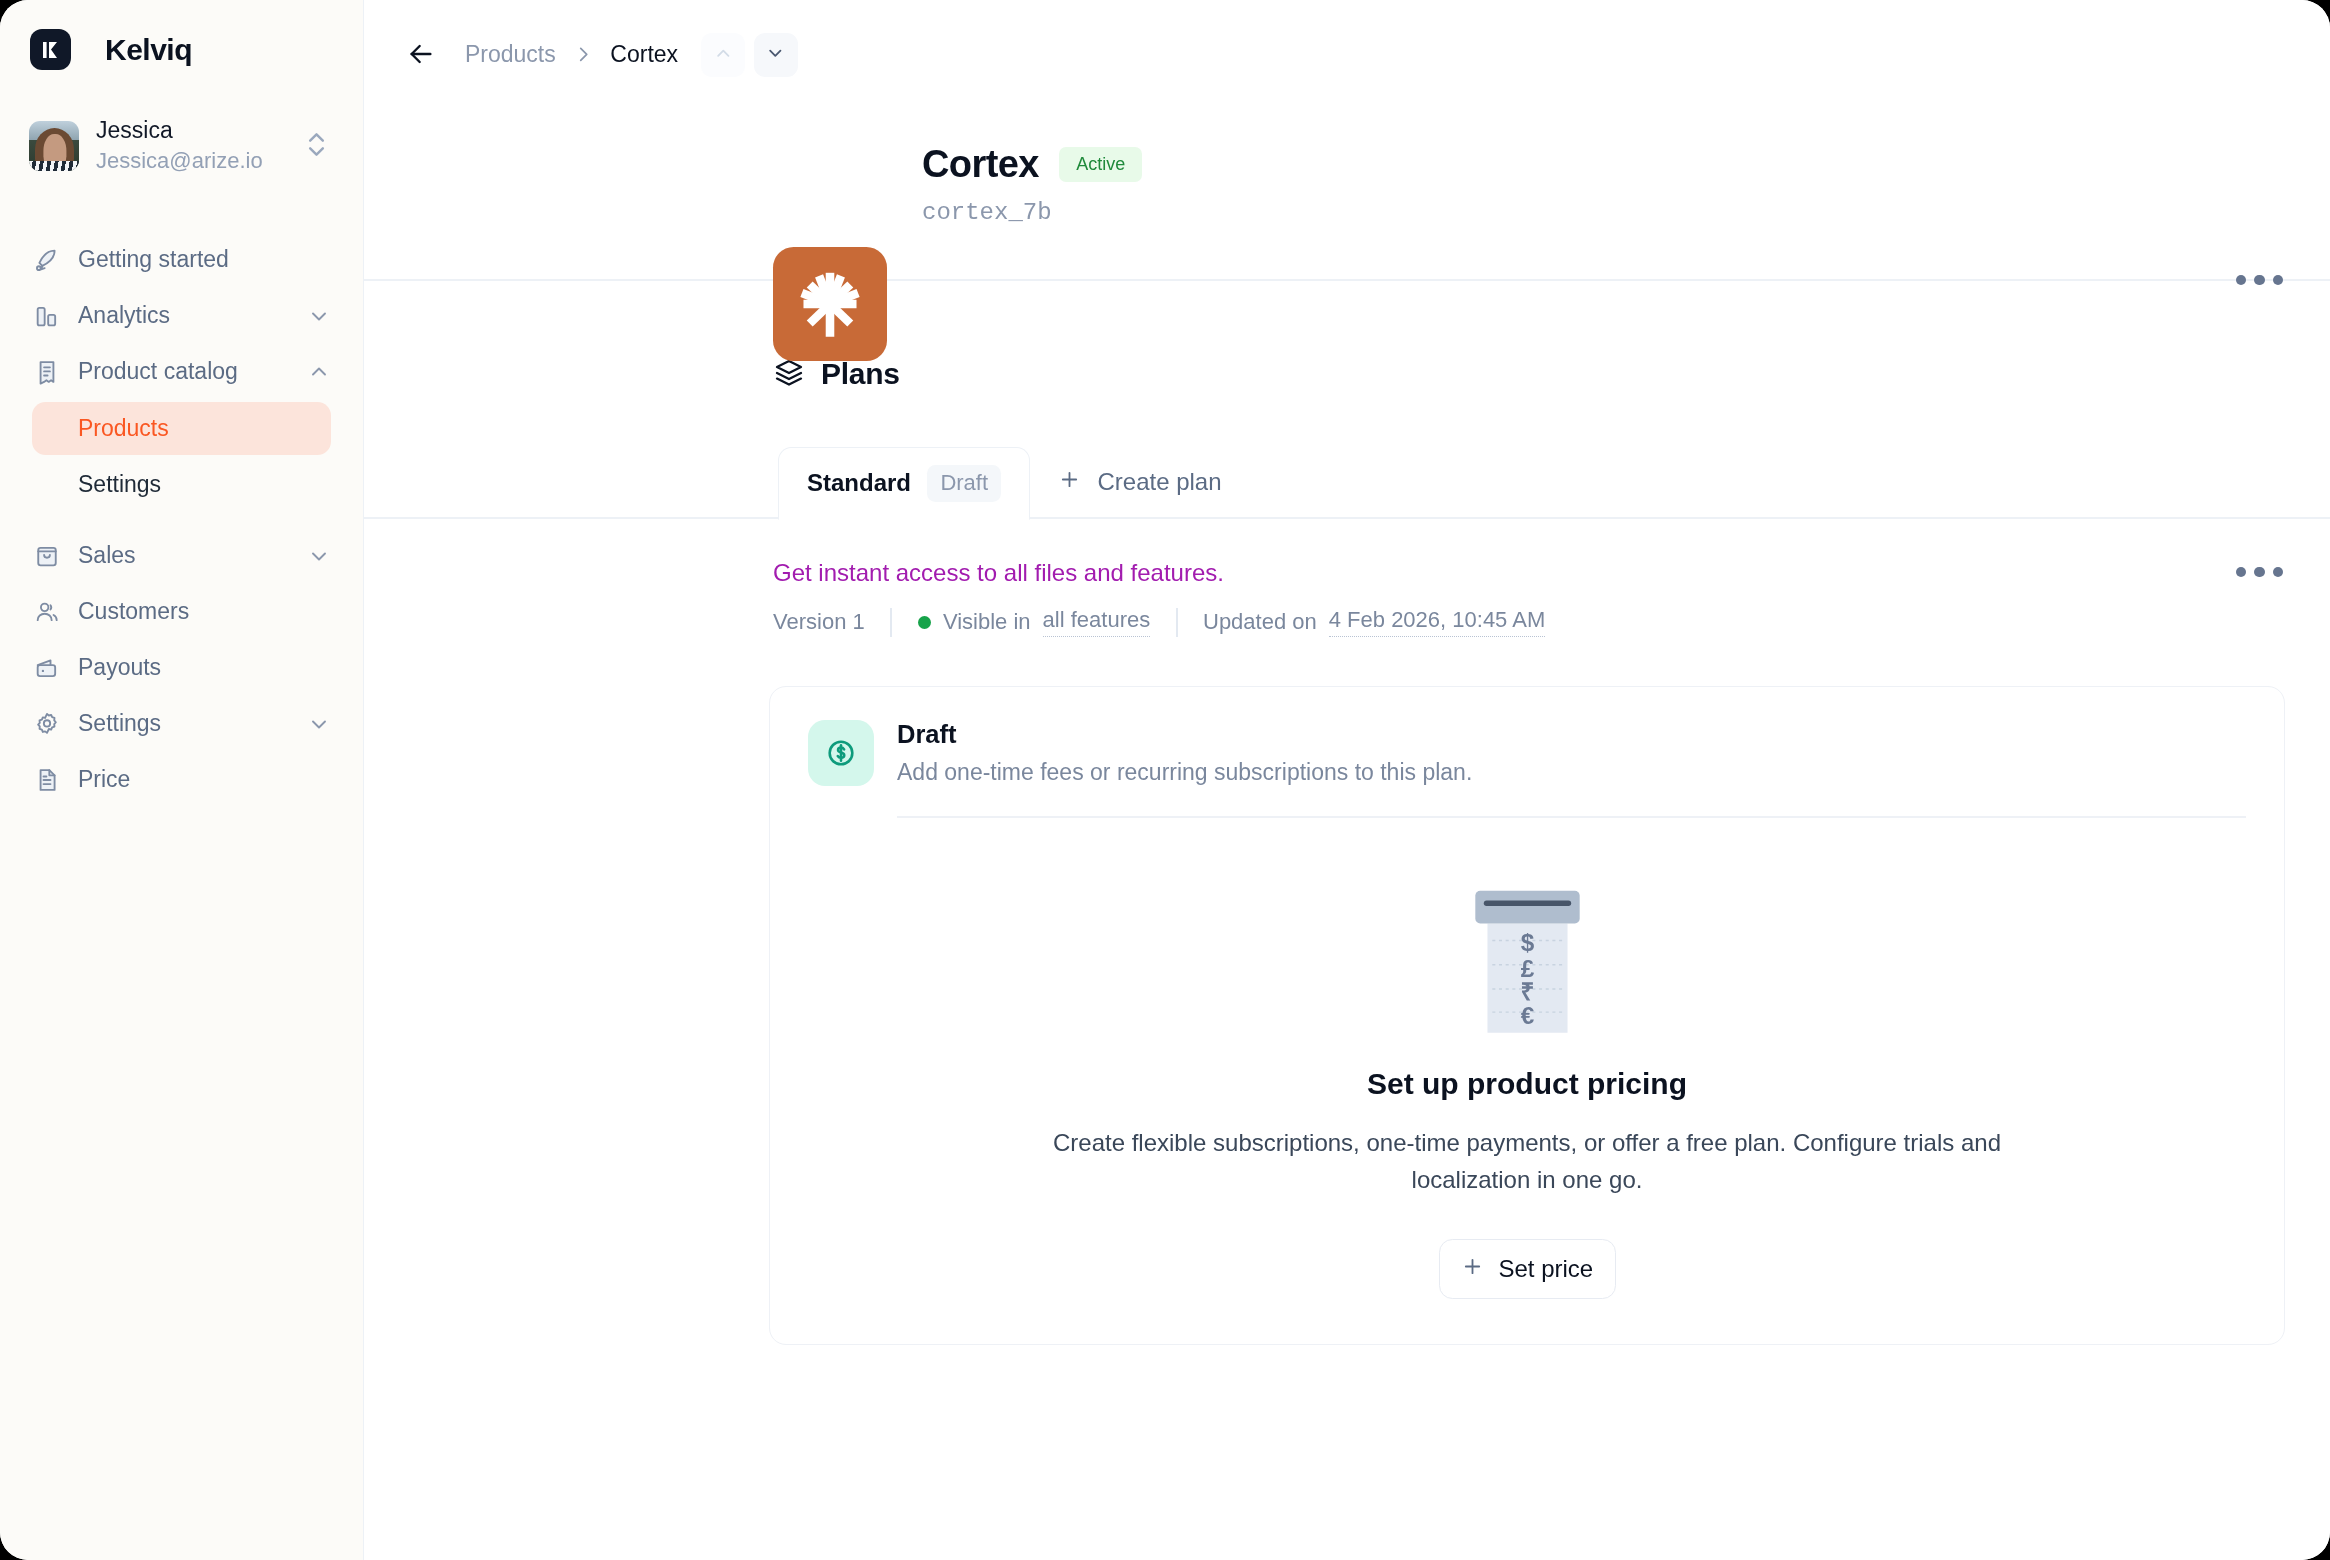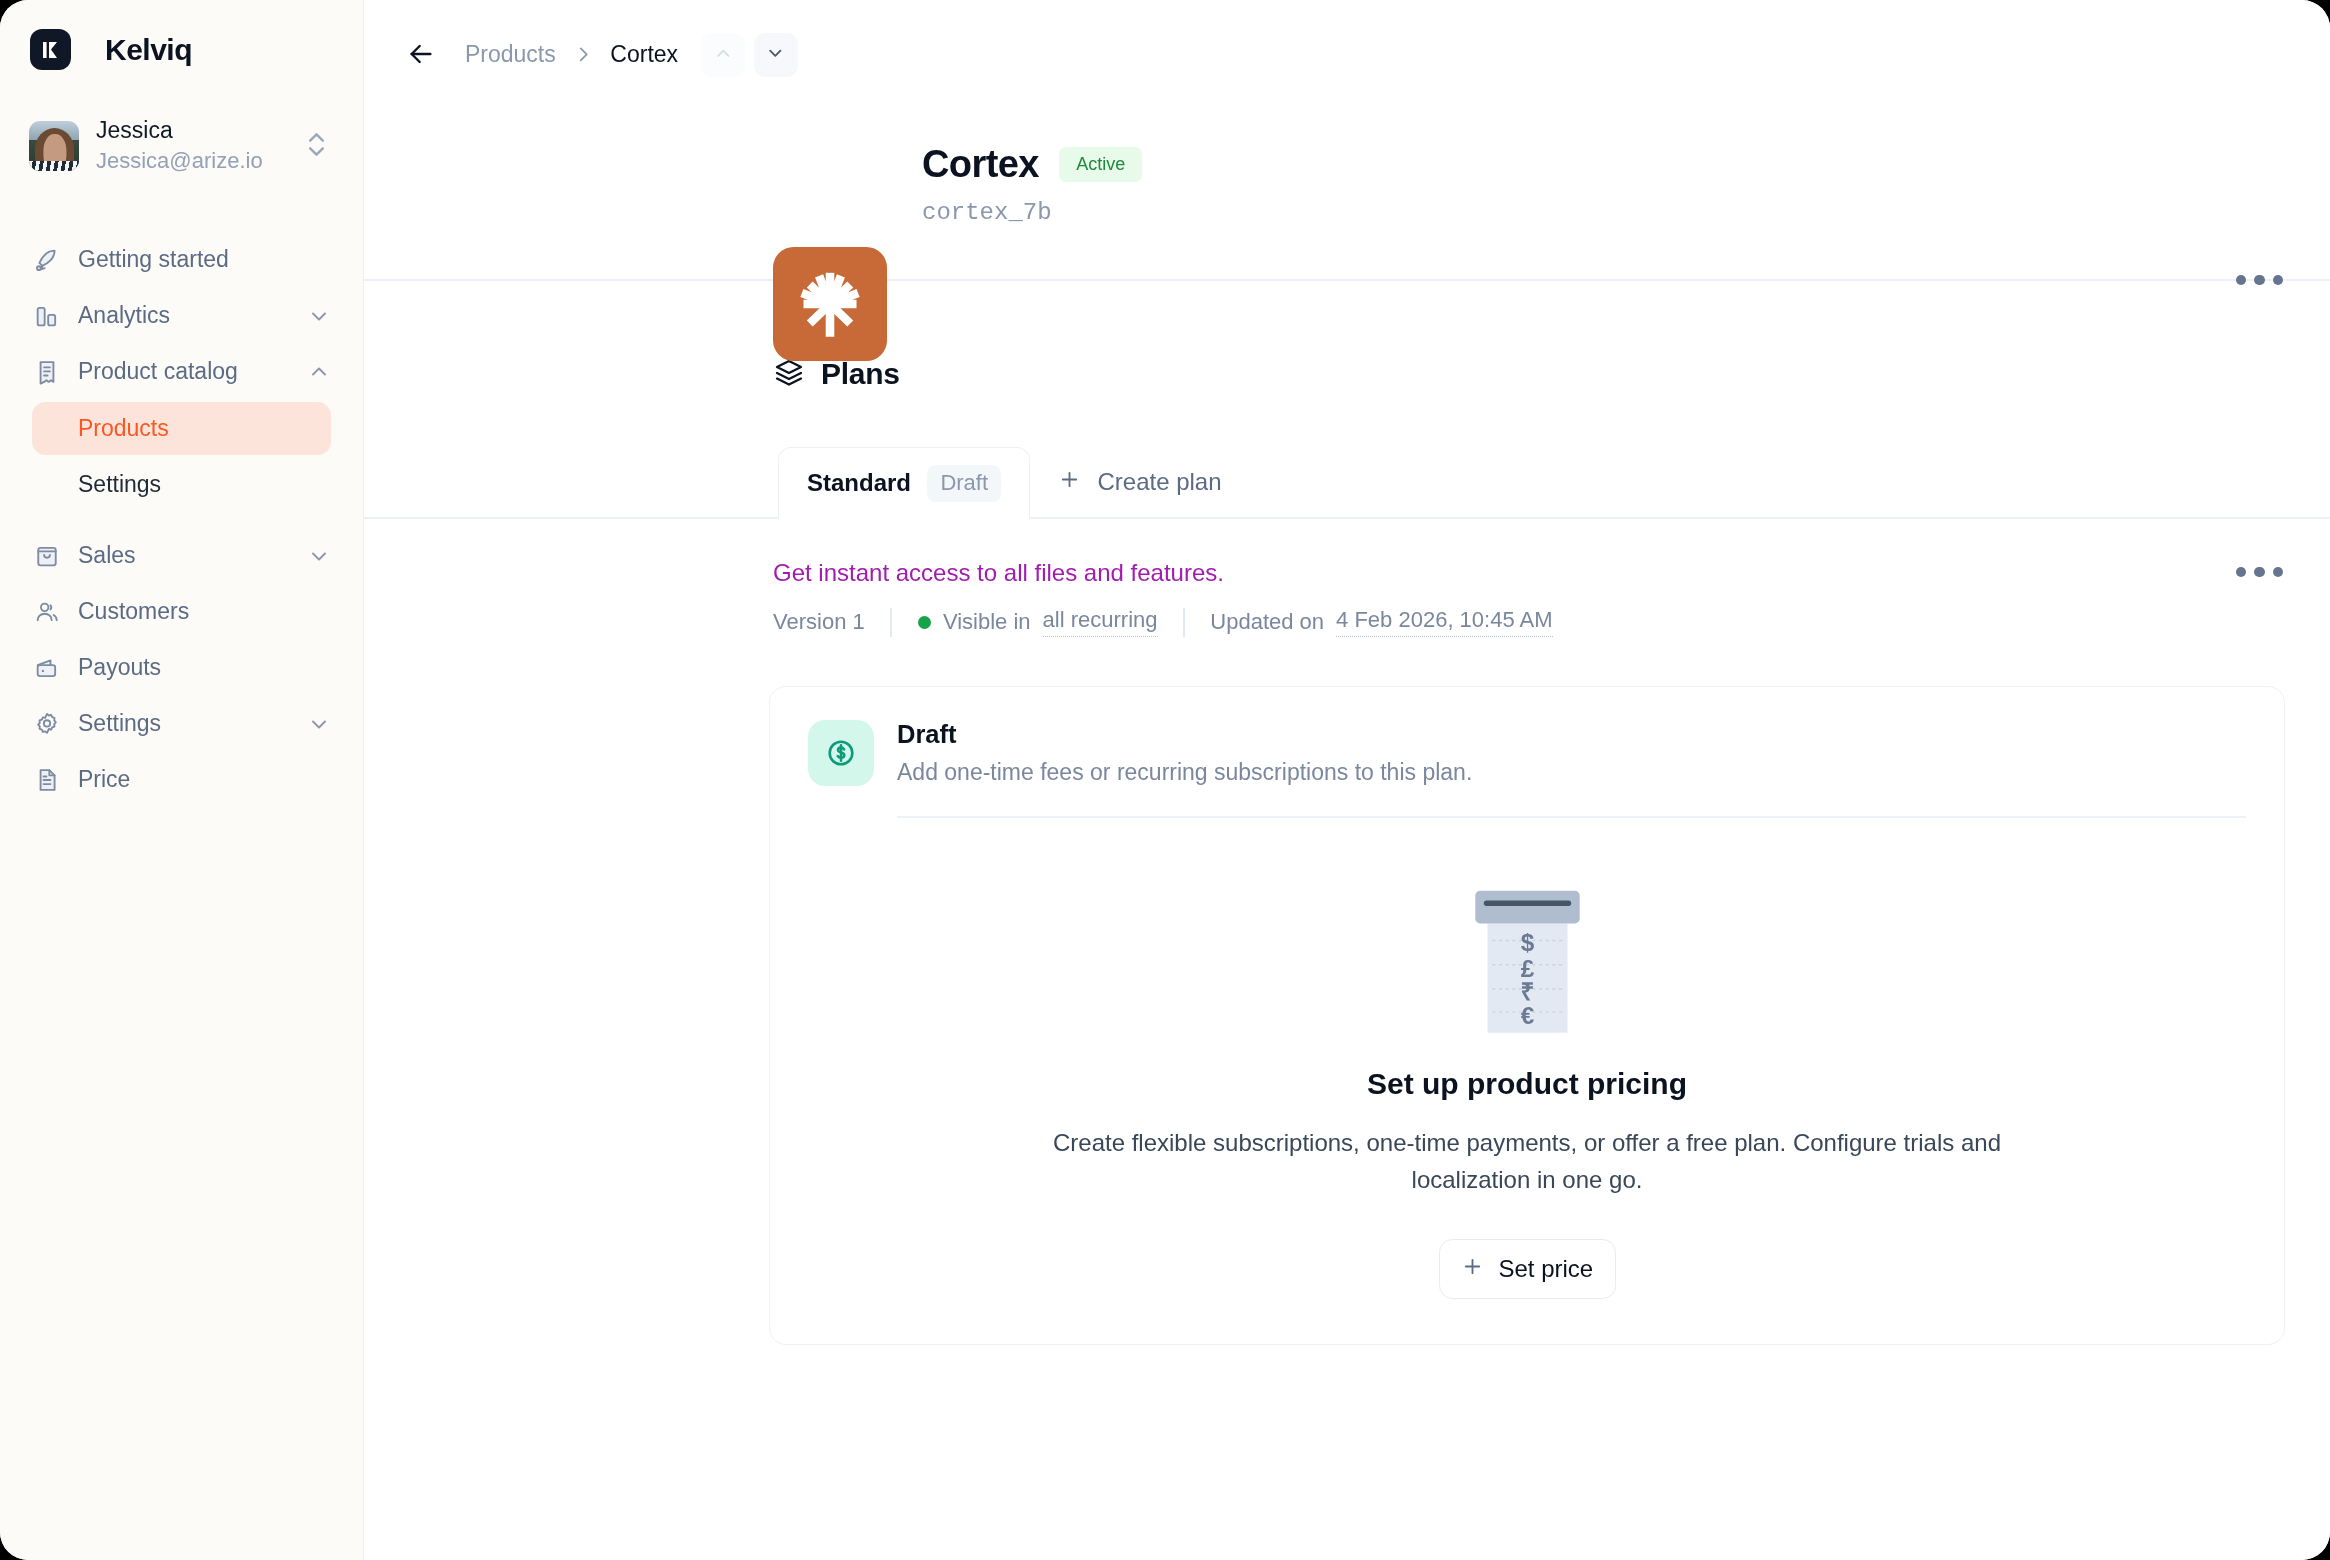--- a/index.html
+++ b/index.html
@@ -587,21 +587,21 @@
     </div>
 
     <div class="plan-block">
       <div class="plan-desc">Get instant access to all files and features.</div>
       <div class="plan-meta">
         <span class="cell">Version 1</span>
         <span class="pipe"></span>
         <span class="cell">
           <span class="green-dot"></span>
           <span>Visible in</span>
-          <span class="dotted">all recurring</span>
+          <span class="dotted">all features</span>
         </span>
         <span class="pipe"></span>
         <span class="cell">
           <span>Updated on</span>
           <span class="dotted">4 Feb 2026, 10:45 AM</span>
         </span>
       </div>
       <div class="plan-kebab">
         <span></span>
         <span></span>

